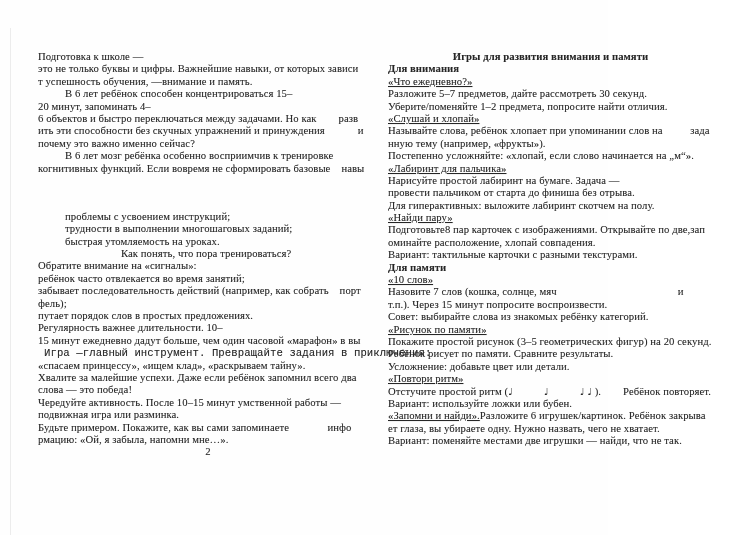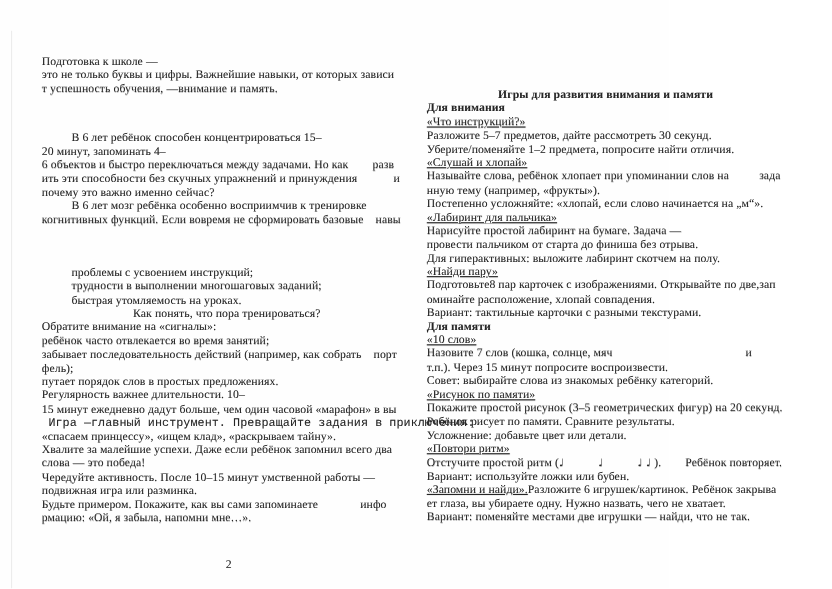--- a/index.html
+++ b/index.html
@@ -33,38 +33,38 @@
   .col.left  { left: 38px;  width: 340px; }
   .col.right { left: 388px; width: 325px; }
   .line {
     white-space: pre;
     height: 12.4px;
     line-height: 12.4px;
     font-size: 10.6px;
     letter-spacing: 0.1px;
     text-shadow: 0.2px 0.2px 0.4px rgba(70,70,70,0.35);
   }
-  .line.center { text-align: center; margin-top: 30px; }
+  .line.center { text-align: center; }
   .b { font-weight: bold; }
   .u { text-decoration: underline; }
   .mus {
     font-family: "DejaVu Sans", sans-serif;
     font-size: 9.5px;
   }
 </style>
 </head>
 <body>
 
 <div class="canvas">
   <div class="edge"></div>
   <div class="col left" id="col-left">
       <div class="line"><span>Подготовка к школе —</span></div>
       <div class="line"><span>это не только буквы и цифры. Важнейшие навыки, от которых зависи</span></div>
       <div class="line"><span>т успешность обучения, —внимание и память.</span></div>
-      <div class="line" style="padding-left: 27px; margin-top: 32px;"><span>В 6 лет ребёнок способен концентрироваться 15–</span></div>
+      <div class="line" style="padding-left: 27px;"><span>В 6 лет ребёнок способен концентрироваться 15–</span></div>
       <div class="line"><span>20 минут, запоминать 4–</span></div>
       <div class="line"><span>6 объектов и быстро переключаться между задачами. Но как        разв</span></div>
       <div class="line"><span>ить эти способности без скучных упражнений и принуждения            и</span></div>
       <div class="line"><span>почему это важно именно сейчас?</span></div>
       <div class="line" style="padding-left: 27px;"><span>В 6 лет мозг ребёнка особенно восприимчив к тренировке</span></div>
       <div class="line"><span>когнитивных функций. Если вовремя не сформировать базовые    навы</span></div>
       <div class="line" style="padding-left: 27px; margin-top: 36px;"><span>проблемы с усвоением инструкций;</span></div>
       <div class="line" style="padding-left: 27px;"><span>трудности в выполнении многошаговых заданий;</span></div>
       <div class="line" style="padding-left: 27px;"><span>быстрая утомляемость на уроках.</span></div>
       <div class="line" style="padding-left: 83px;"><span>Как понять, что пора тренироваться?</span></div>
@@ -81,21 +81,21 @@
       <div class="line"><span>слова — это победа!</span></div>
       <div class="line"><span>Чередуйте активность. После 10–15 минут умственной работы —</span></div>
       <div class="line"><span>подвижная игра или разминка.</span></div>
       <div class="line"><span>Будьте примером. Покажите, как вы сами запоминаете              инфо</span></div>
       <div class="line"><span>рмацию: «Ой, я забыла, напомни мне…».</span></div>
       <div class="line center"><span>2</span></div>
     </div>
   <div class="col right" id="col-right">
       <div class="line center"><span class="b">Игры для развития внимания и памяти</span></div>
       <div class="line"><span class="b">Для внимания</span></div>
-      <div class="line"><span class="u">«Что инструкций?»</span></div>
+      <div class="line"><span class="u">«Что ежедневно?»</span></div>
       <div class="line"><span>Разложите 5–7 предметов, дайте рассмотреть 30 секунд.</span></div>
       <div class="line"><span>Уберите/поменяйте 1–2 предмета, попросите найти отличия.</span></div>
       <div class="line"><span class="u">«Слушай и хлопай»</span></div>
       <div class="line"><span>Называйте слова, ребёнок хлопает при упоминании слов на          зада</span></div>
       <div class="line"><span>нную тему (например, «фрукты»).</span></div>
       <div class="line"><span>Постепенно усложняйте: «хлопай, если слово начинается на „м“».</span></div>
       <div class="line"><span class="u">«Лабиринт для пальчика»</span></div>
       <div class="line"><span>Нарисуйте простой лабиринт на бумаге. Задача —</span></div>
       <div class="line"><span>провести пальчиком от старта до финиша без отрыва.</span></div>
       <div class="line"><span>Для гиперактивных: выложите лабиринт скотчем на полу.</span></div>

